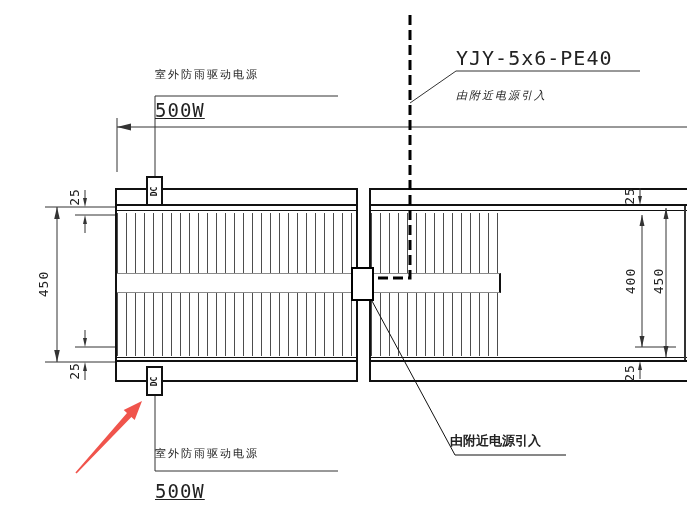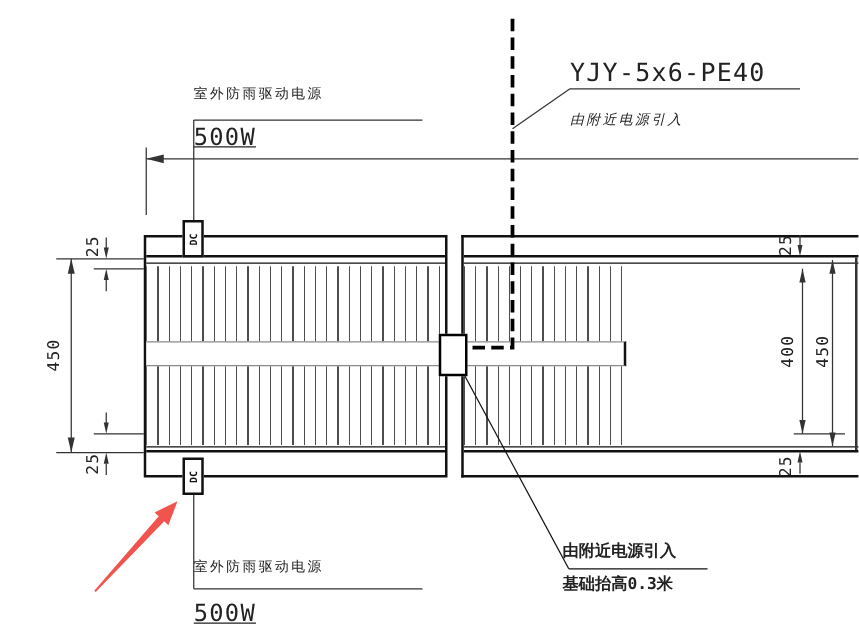--- a/index.html
+++ b/index.html
@@ -156,21 +156,20 @@
   <div id="lbl-tl-1" class="lbl cjk">室外防雨驱动电源</div>
   <div id="lbl-tl-2" class="lbl cad">500W</div>
 
   <div id="lbl-tr-1" class="lbl">YJY-5x6-PE40</div>
   <div id="lbl-tr-2" class="lbl cjk">由附近电源引入</div>
 
   <div id="lbl-bl-1" class="lbl cjk">室外防雨驱动电源</div>
   <div id="lbl-bl-2" class="lbl cad">500W</div>
 
   <div id="lbl-br-1" class="lbl">由附近电源引入</div>
-  <div id="lbl-br-2" class="lbl">基础抬高0.3米</div>
 
   <div id="vd-l25t" class="vdim">25</div>
   <div id="vd-l450" class="vdim">450</div>
   <div id="vd-l25b" class="vdim">25</div>
   <div id="vd-r25t" class="vdim">25</div>
   <div id="vd-r400" class="vdim">400</div>
   <div id="vd-r450" class="vdim">450</div>
   <div id="vd-r25b" class="vdim">25</div>
 
 </div>

